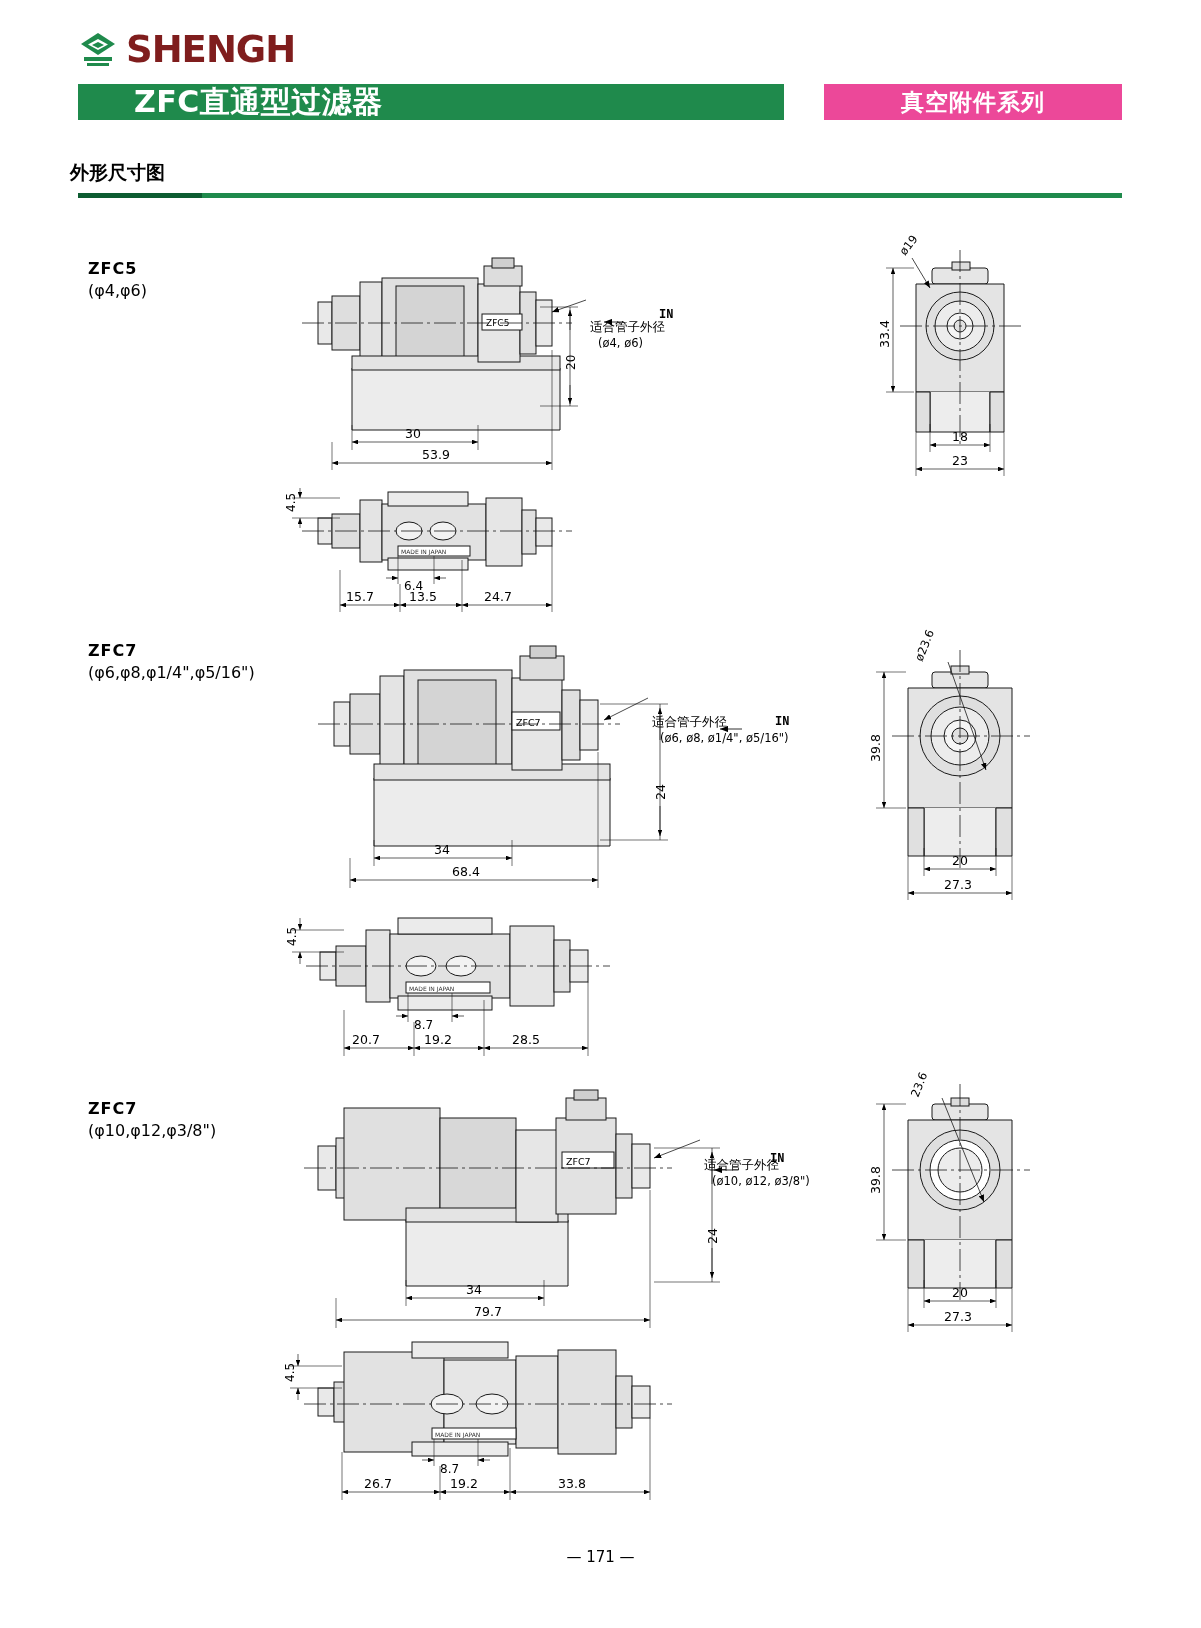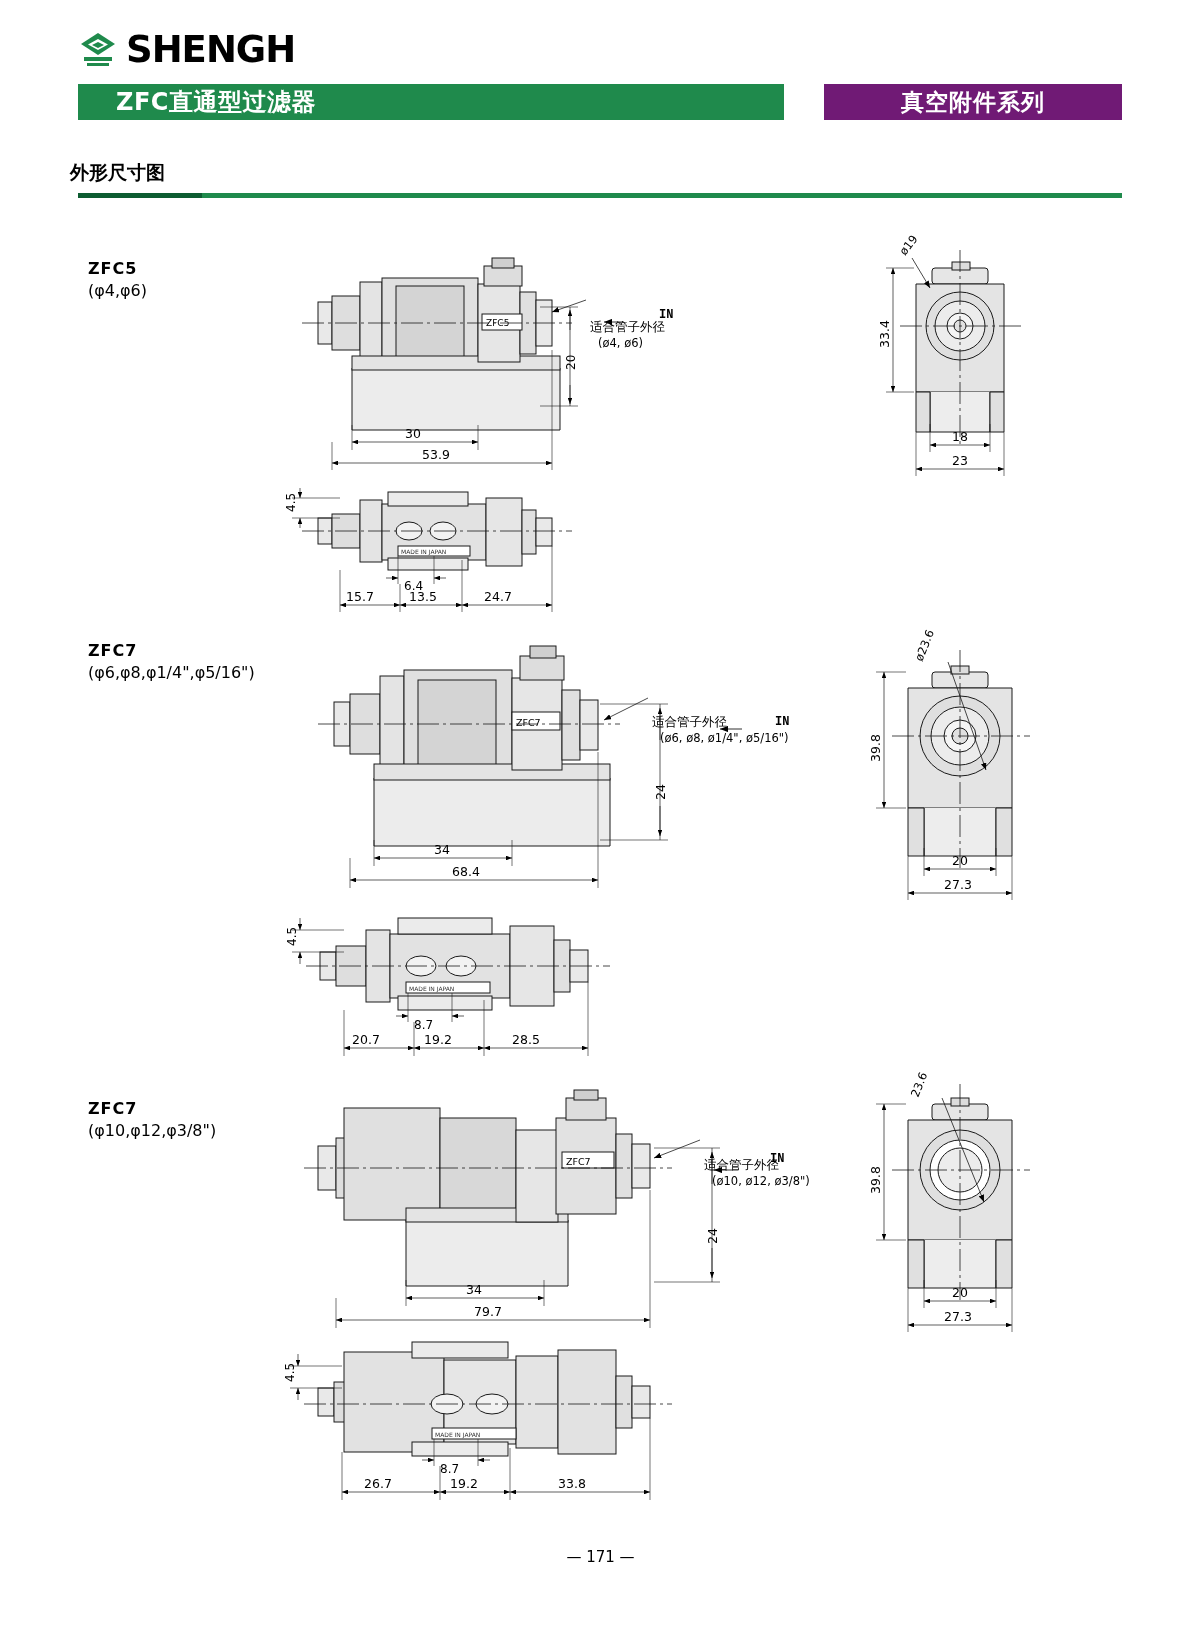--- a/index.html
+++ b/index.html
@@ -27,55 +27,55 @@
   }
   .logo-mark {
     width: 40px;
     height: 40px;
     position: relative;
   }
   .logo-text {
     font-size: 37px;
     font-weight: bold;
     letter-spacing: -1px;
-    color: #000000;
+    color: #7f1d1d;
     font-family: "DejaVu Sans", sans-serif;
   }
 
   .title-bar {
     position: absolute;
     left: 78px;
     top: 84px;
     width: 1044px;
     height: 36px;
   }
   .title-left {
     position: absolute;
     left: 0;
     top: 0;
     width: 706px;
     height: 36px;
     background: #1f8a4c;
   }
   .title-left span {
     color: #fff;
-    font-size: 24px;
+    font-size: 30px;
     font-weight: bold;
     line-height: 36px;
-    padding-left: 38px;
+    padding-left: 56px;
     font-family: "DejaVu Sans", sans-serif;
     letter-spacing: 0.5px;
   }
   .title-right {
     position: absolute;
     right: 0;
     top: 0;
     width: 298px;
     height: 36px;
-    background: #701a75;
+    background: #ec4899;
   }
   .title-right span {
     color: #fff;
     font-size: 23px;
     font-weight: bold;
     line-height: 36px;
     display: block;
     text-align: center;
     font-family: "DejaVu Sans", sans-serif;
     letter-spacing: 1px;

